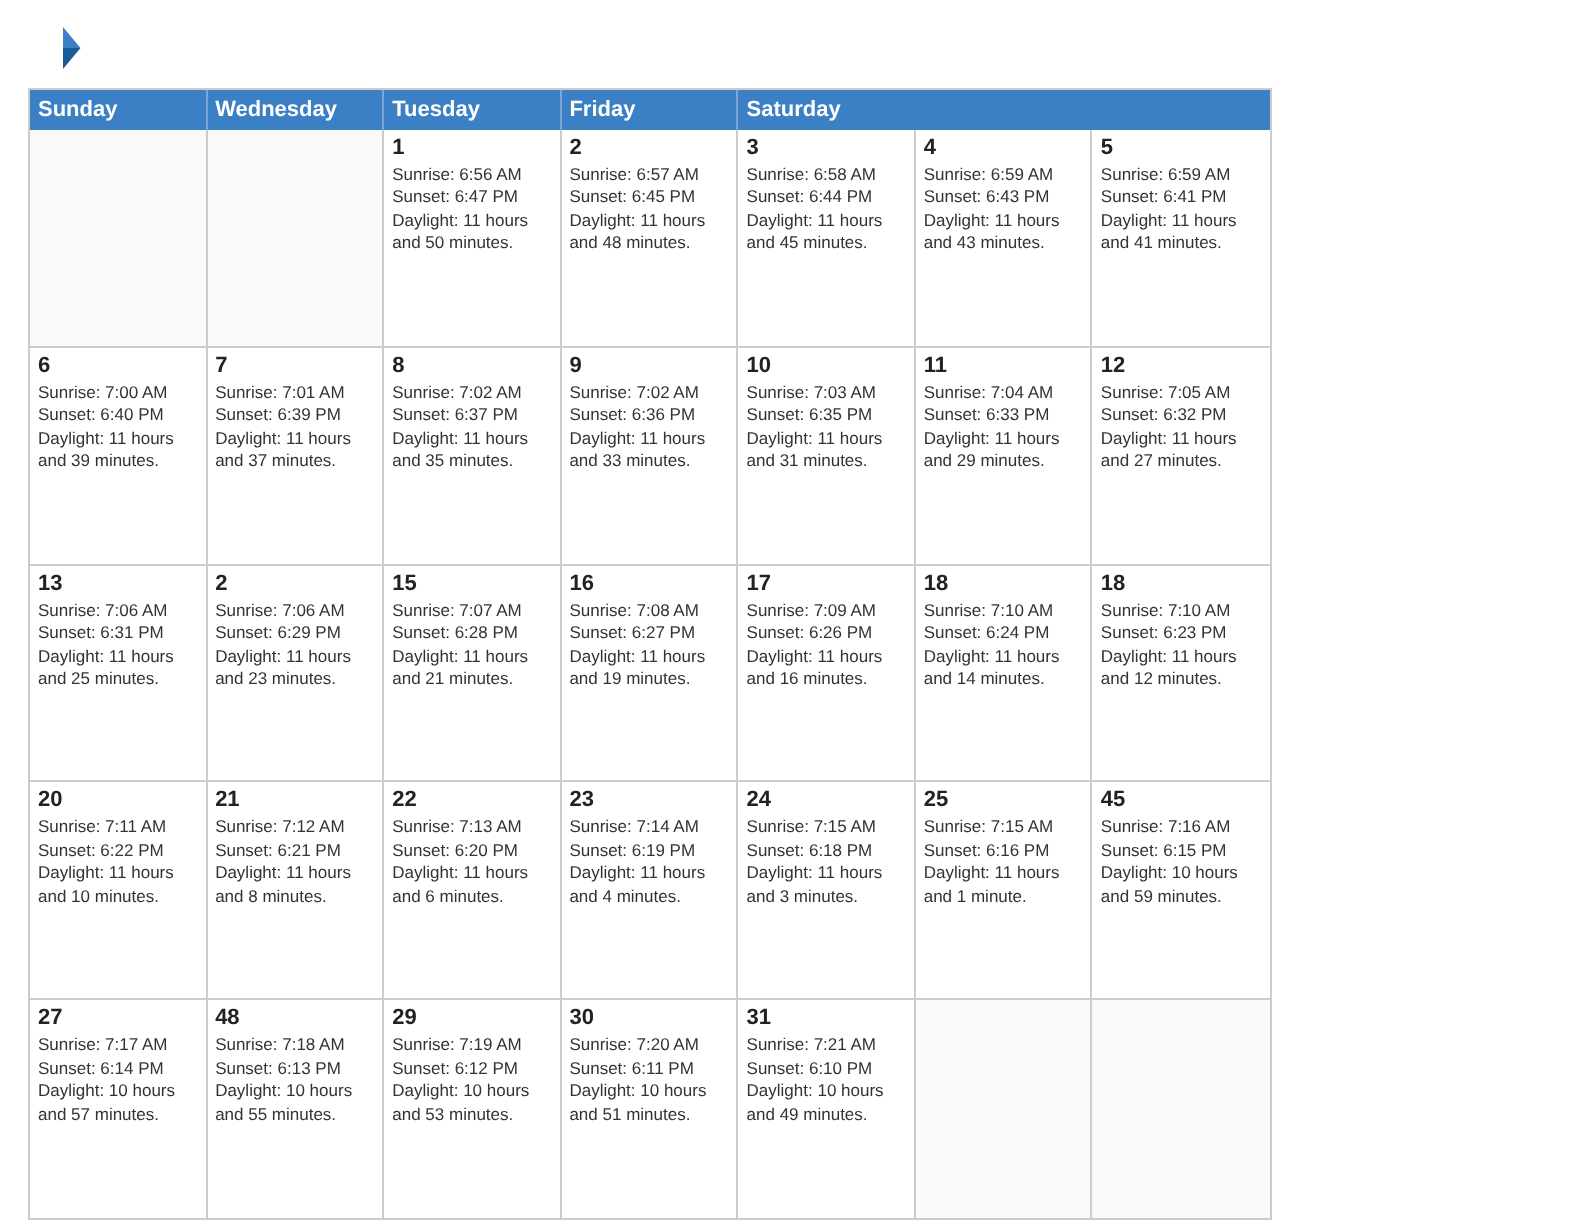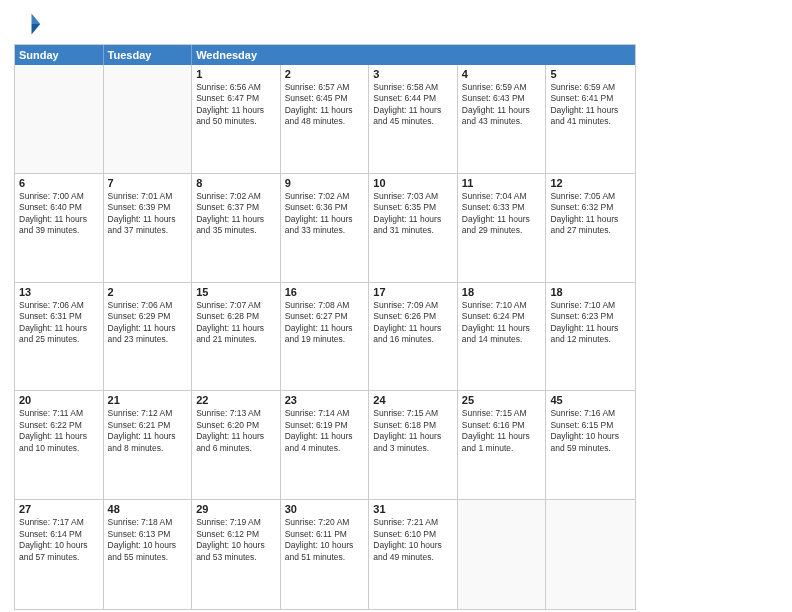--- a/index.html
+++ b/index.html
@@ -124,22 +124,24 @@
     </div>
     <div class="title-area">
       <div class="month-title"></div>
       <div class="location"></div>
     </div>
   </div>
 
   <div class="calendar">
     <div class="cal-header">
     <div class="cal-header-cell">Sunday</div>
+        <div class="cal-header-cell">Wednesday</div>
         <div class="cal-header-cell">Tuesday</div>
-        <div class="cal-header-cell">Wednesday</div>
+        <div class="cal-header-cell">Friday</div>
+        <div class="cal-header-cell">Saturday</div>
       </div>
     <div class="cal-body">
     <div class="cal-row">
           <div class="cal-cell empty"></div>
           <div class="cal-cell empty"></div>
           <div class="cal-cell">
             <div class="day-num">1</div>
             <div class="cell-text">Sunrise: 6:56 AM<br>Sunset: 6:47 PM<br>Daylight: 11 hours<br>and 50 minutes.</div>
           </div>
           <div class="cal-cell">

